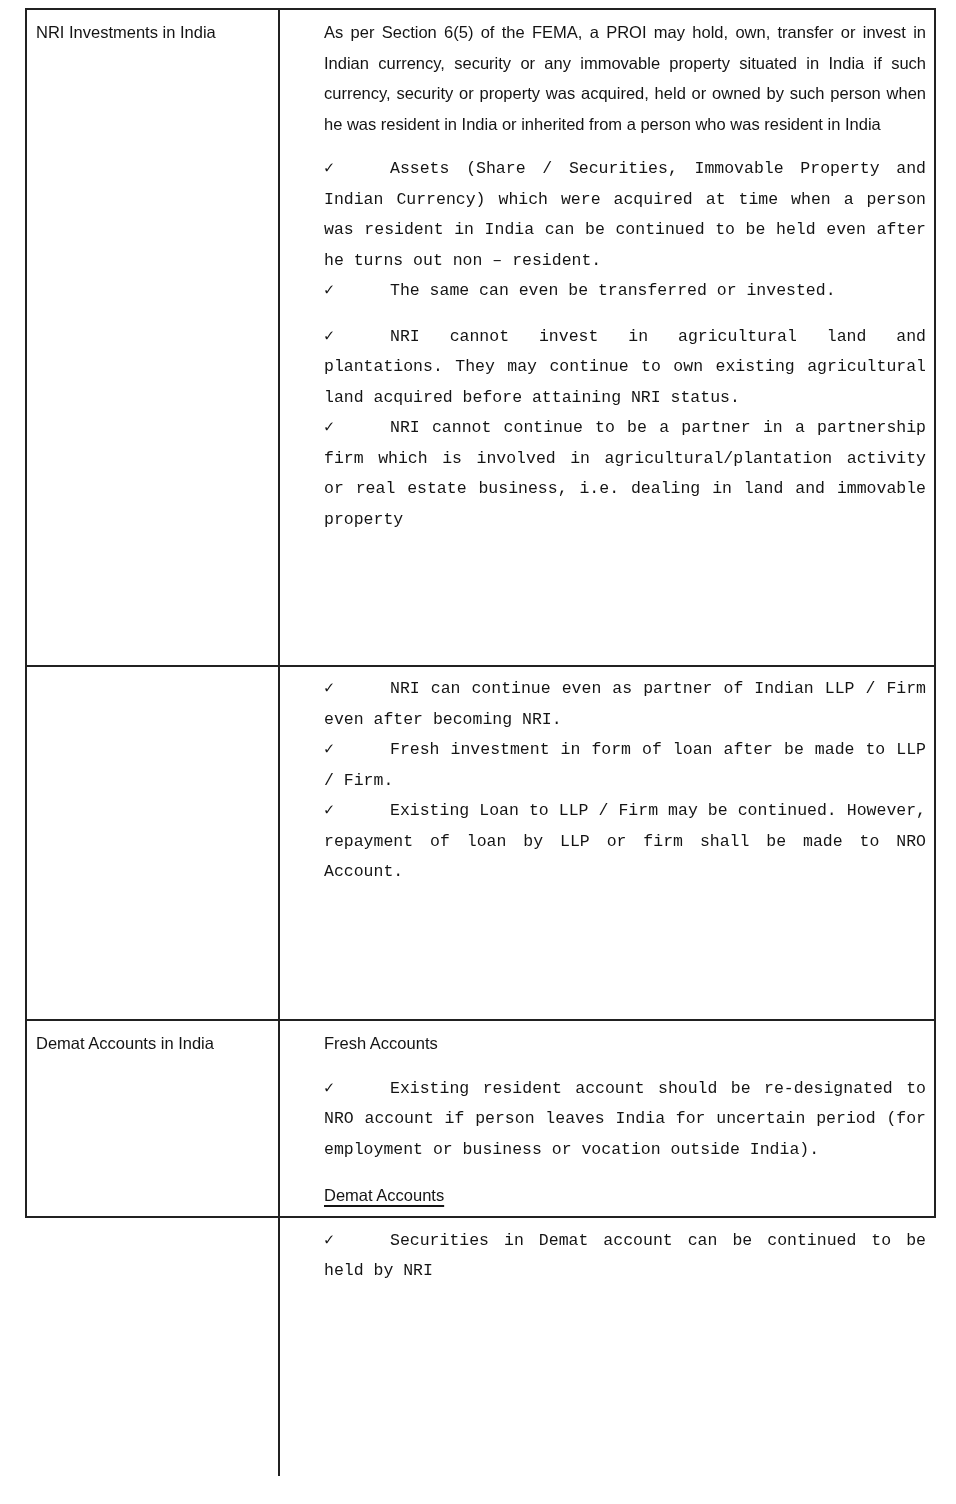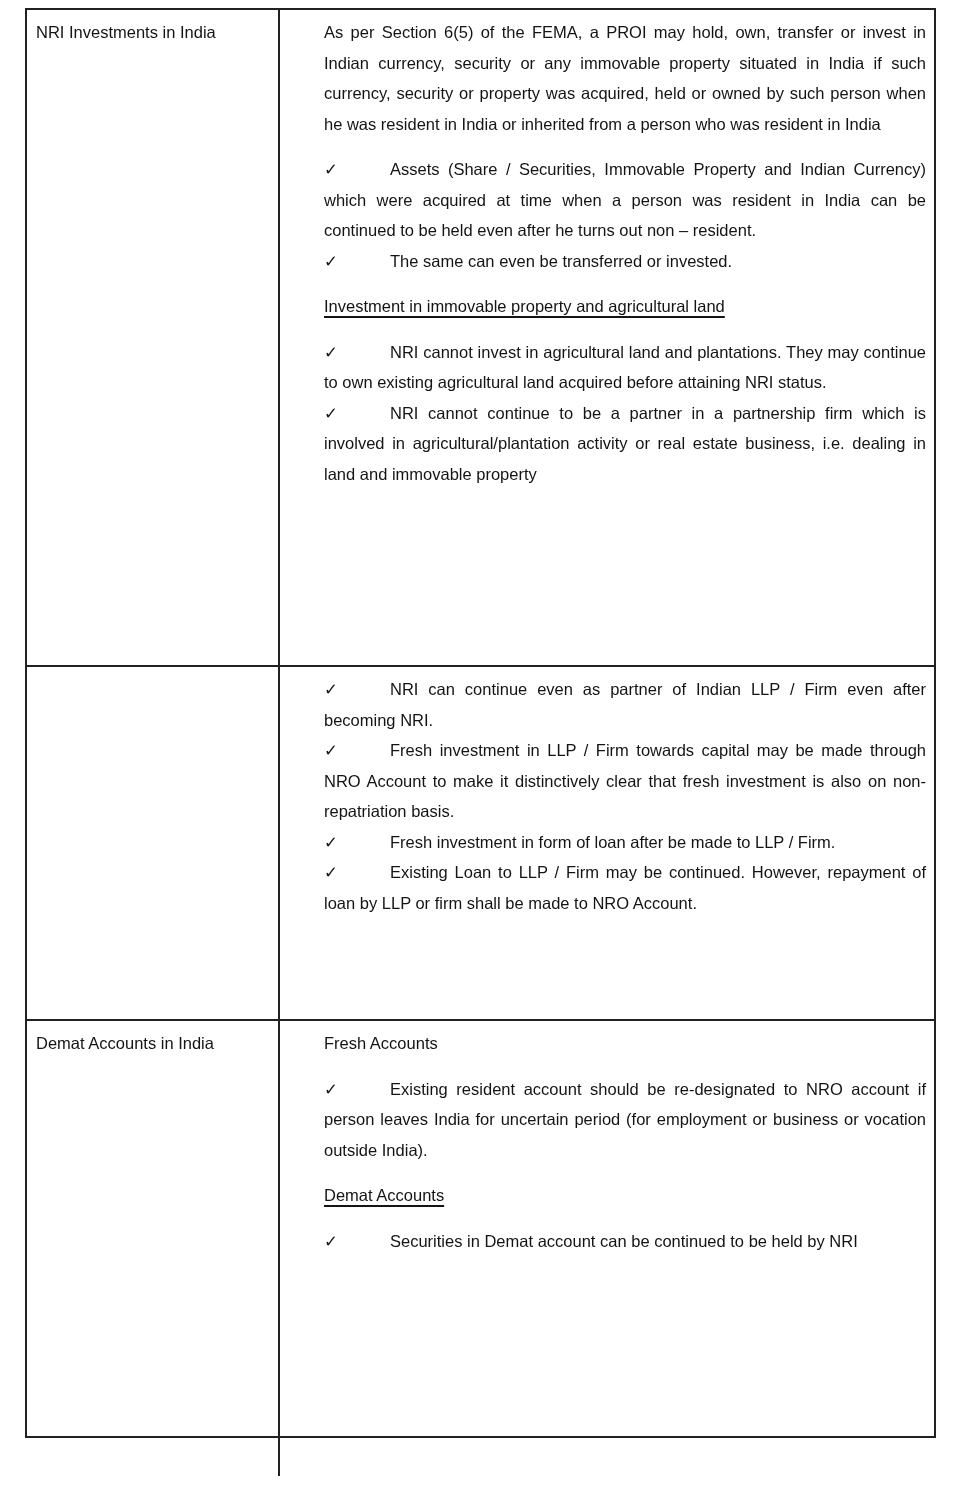--- a/index.html
+++ b/index.html
@@ -12,21 +12,21 @@
     height: 1504px;
     position: relative;
     font-family: "Liberation Sans", sans-serif;
     color: #141414;
   }
   .doc-table {
     position: absolute;
     left: 25px;
     top: 8px;
     width: 911px;
-    height: 1430px;
+    height: 1210px;
     box-sizing: border-box;
     border: 2px solid #212121;
     display: grid;
     grid-template-columns: 251px 656px;
     grid-template-rows: 655px 354px 457px;
     background: #ffffff;
   }
   .cell {
     box-sizing: border-box;
     overflow: hidden;
@@ -45,21 +45,21 @@
     padding-left: 44px;
   }
   .block { margin: 0 0 15px 0; }
   p.para, p.heading { margin: 0 0 15px 0; }
   .heading {
     text-decoration: underline;
     text-decoration-thickness: 2px;
     text-underline-offset: 4px;
   }
   .check-list { margin: 0 0 15px 0; }
-  .check-list p.li { margin: 0; }
+  .check-list p.li { margin: 0; font-family: Liberation Mono, monospace; }
   .tick {
     display: inline-block;
     width: 66px;
     vertical-align: baseline;
   }
   .hdr-line { display: block; }
 </style>
 </head>
 <body>
 
@@ -68,33 +68,31 @@
   <div class="cell header-cell row-0 col-left">
     <span class="hdr-line">NRI Investments in India</span>
   </div>
 
   <div class="cell content-cell row-0 col-right">
     <p class="para">As per Section 6(5) of the FEMA, a PROI may hold, own, transfer or invest in Indian currency, security or any immovable property situated in India if such currency, security or property was acquired, held or owned by such person when he was resident in India or inherited from a person who was resident in India</p>
     <div class="check-list block">
       <p class="li"><span class="tick">✓</span><span>Assets (Share / Securities, Immovable Property and Indian Currency) which were acquired at time when a person was resident in India can be continued to be held even after he turns out non – resident.</span></p>
       <p class="li"><span class="tick">✓</span><span>The same can even be transferred or invested.</span></p>
     </div>
-    <p class="heading">Investment in immovable property and agricultural land</p>
     <div class="check-list block">
       <p class="li"><span class="tick">✓</span><span>NRI cannot invest in agricultural land and plantations. They may continue to own existing agricultural land acquired before attaining NRI status.</span></p>
       <p class="li"><span class="tick">✓</span><span>NRI cannot continue to be a partner in a partnership firm which is involved in agricultural/plantation activity or real estate business, i.e. dealing in land and immovable property</span></p>
     </div>
   </div>
 
   <div class="cell header-cell row-1 col-left"></div>
 
   <div class="cell content-cell row-1 col-right">
     <div class="check-list block">
       <p class="li"><span class="tick">✓</span><span>NRI can continue even as partner of Indian LLP / Firm even after becoming NRI.</span></p>
-      <p class="li"><span class="tick">✓</span><span>Fresh investment in LLP / Firm towards capital may be made through NRO Account to make it distinctively clear that fresh investment is also on non-repatriation basis.</span></p>
       <p class="li"><span class="tick">✓</span><span>Fresh investment in form of loan after be made to LLP / Firm.</span></p>
       <p class="li"><span class="tick">✓</span><span>Existing Loan to LLP / Firm may be continued. However, repayment of loan by LLP or firm shall be made to NRO Account.</span></p>
     </div>
   </div>
 
   <div class="cell header-cell row-2 col-left">
     <span class="hdr-line">Demat Accounts in India</span>
   </div>
 
   <div class="cell content-cell row-2 col-right">

